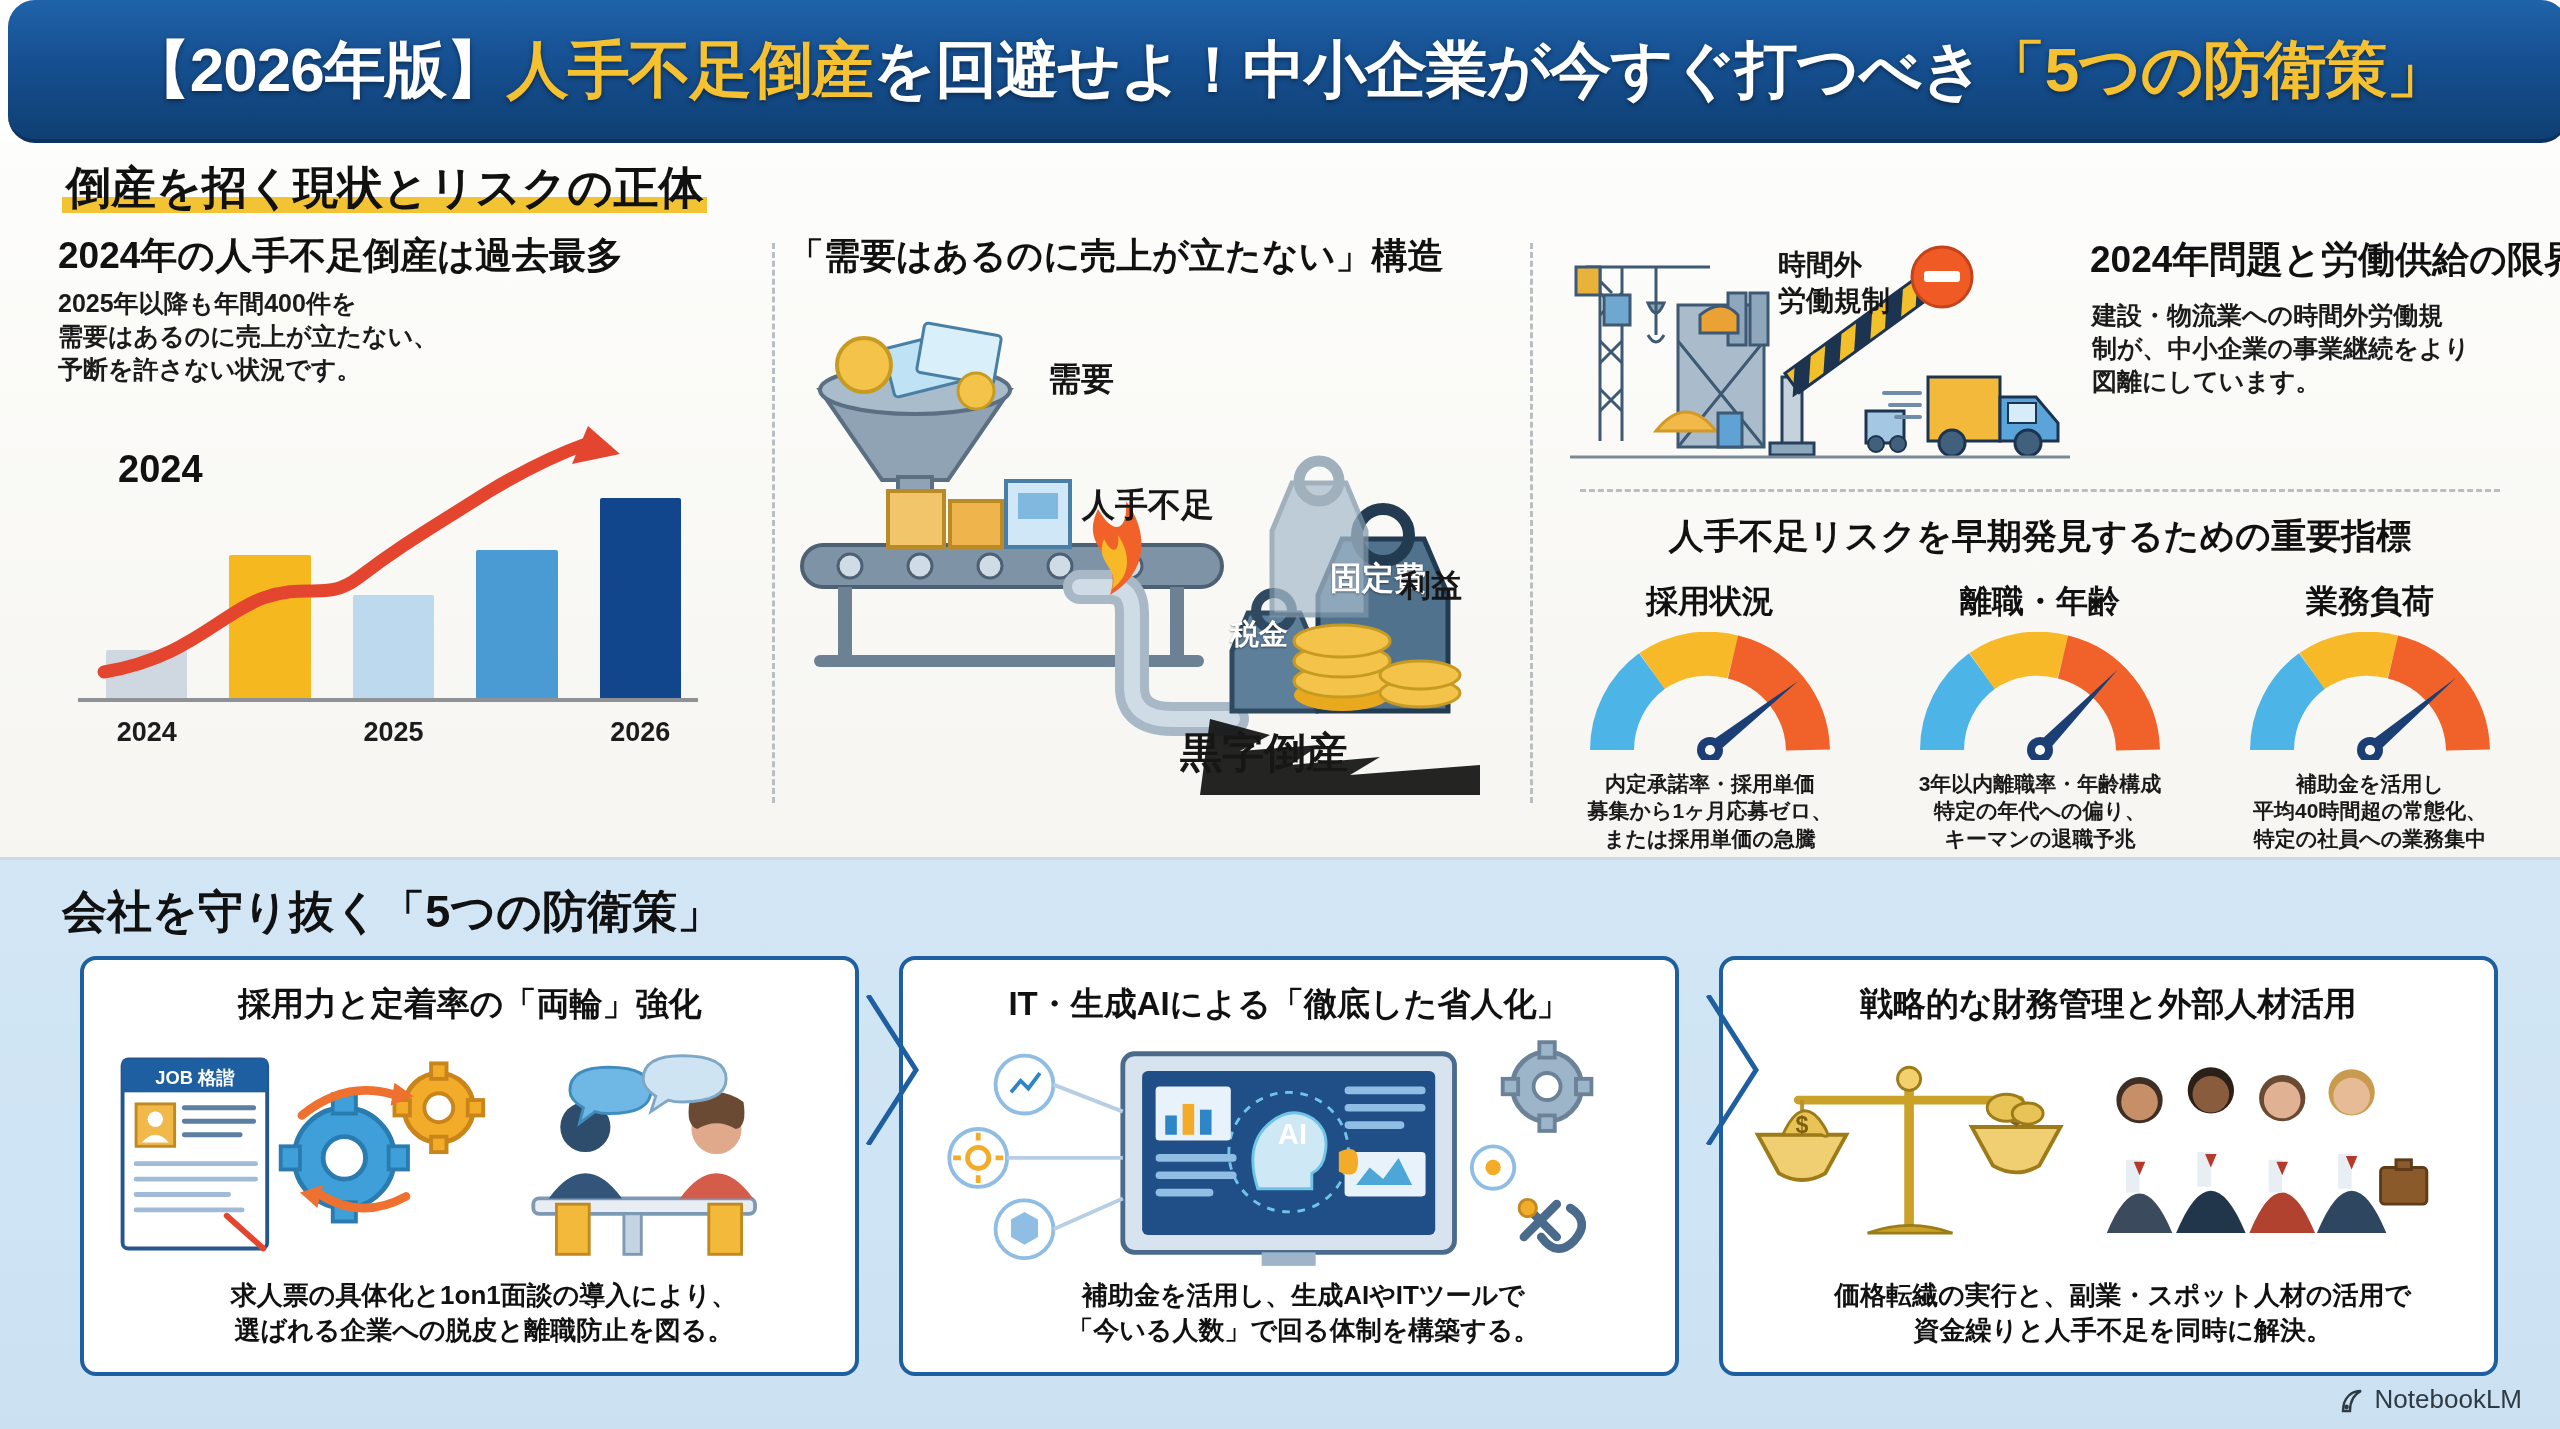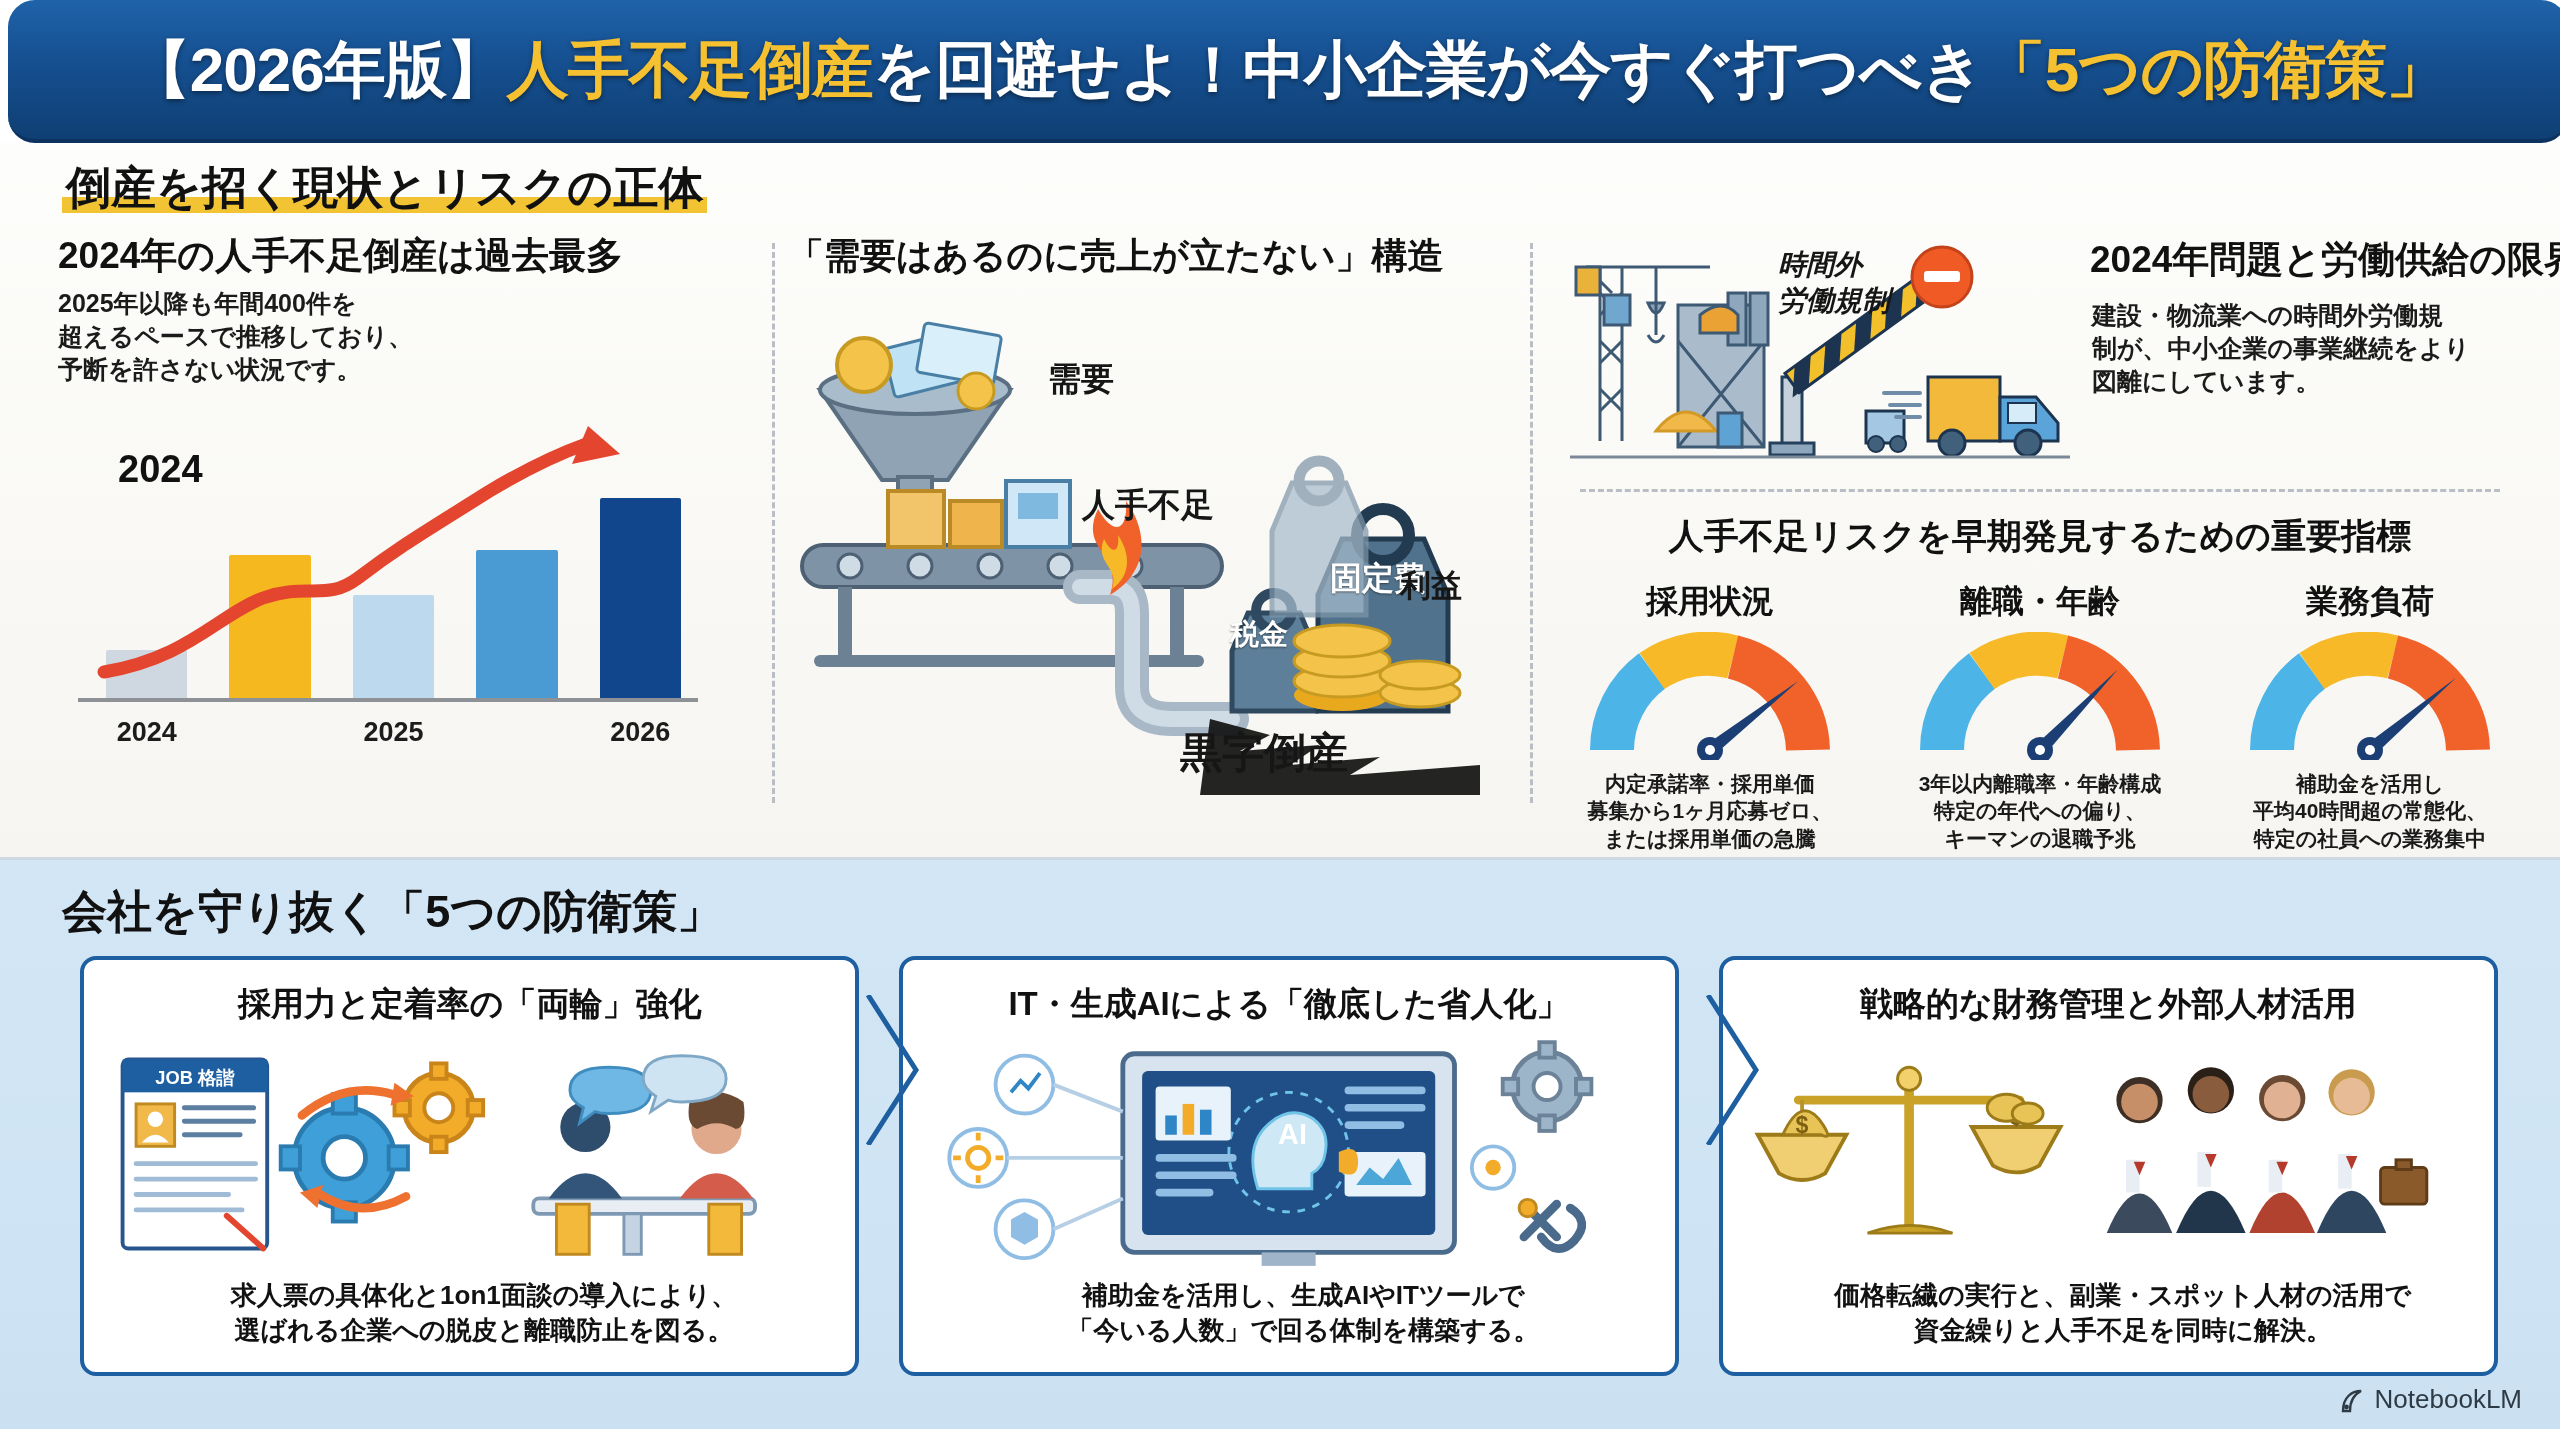--- a/index.html
+++ b/index.html
@@ -132,21 +132,21 @@
     <div class="sec-title" style="left:62px; top:22px;">
       <span class="hl">倒産を招く現状とリスクの正体</span>
     </div>
 
     <div class="divider-v" style="left:772px; top:100px; height:560px;"></div>
     <div class="divider-v" style="left:1530px; top:100px; height:560px;"></div>
 
     <div class="col-left">
       <div class="panel-h2" style="position:absolute; left:0; top:0;">2024年の人手不足倒産は過去最多</div>
       <div class="panel-body" style="position:absolute; left:0; top:52px; white-space:pre-line;">2025年以降も年間400件を
-超えるペースで推移しており、
+需要はあるのに売上が立たない、
 予断を許さない状況です。</div>
 
       <div class="chart">
         <div class="chart-hilite" style="left:60px; top:38px;">2024</div>
 
         <div class="bars">
           <div class="bar" style="height:48px;  background:#cfd8e1;"></div>
           <div class="bar" style="height:143px; background:#f5b91f;"></div>
           <div class="bar" style="height:103px; background:#bcd9ee;"></div>
           <div class="bar" style="height:148px; background:#4a9bd4;"></div>
@@ -290,21 +290,21 @@
           <circle cx="392" cy="212" r="13" fill="#41607c" stroke="#1c3450" stroke-width="3"></circle>
           <circle cx="468" cy="212" r="13" fill="#41607c" stroke="#1c3450" stroke-width="3"></circle>
           <rect x="306" y="180" width="38" height="32" fill="#a4c8e4" stroke="#1c3450" stroke-width="3"></rect>
           <circle cx="316" cy="213" r="8" fill="#41607c" stroke="#1c3450" stroke-width="2"></circle>
           <circle cx="338" cy="213" r="8" fill="#41607c" stroke="#1c3450" stroke-width="2"></circle>
           <path d="M324 162 l36 0 M330 174 l30 0 M336 186 l24 0" stroke="#6f8da8" stroke-width="4" stroke-linecap="round"></path>
         </g>
         <path d="M10 226 L510 226" stroke="#7a8a98" stroke-width="3"></path>
       </svg>
 
-      <div style="position:absolute; left:218px; top:34px; font-size:28px; font-weight:700; color:#161616; line-height:1.28; white-space:pre-line;font-style:italic;">時間外
+      <div style="position:absolute; left:218px; top:34px; font-size:28px; font-weight:700; color:#161616; line-height:1.28; white-space:pre-line;">時間外
 労働規制</div>
 
       <div class="panel-h2" style="position:absolute; left:530px; top:26px; font-size:37px;">2024年問題と労働供給の限界</div>
       <div class="panel-body" style="position:absolute; left:532px; top:86px; width:430px; white-space:pre-line; font-size:25px;">建設・物流業への時間外労働規
 制が、中小企業の事業継続をより
 図離にしています。</div>
 
       <div class="divider-h" style="left:20px; top:276px; width:920px;"></div>
 
       <div class="gauges">

